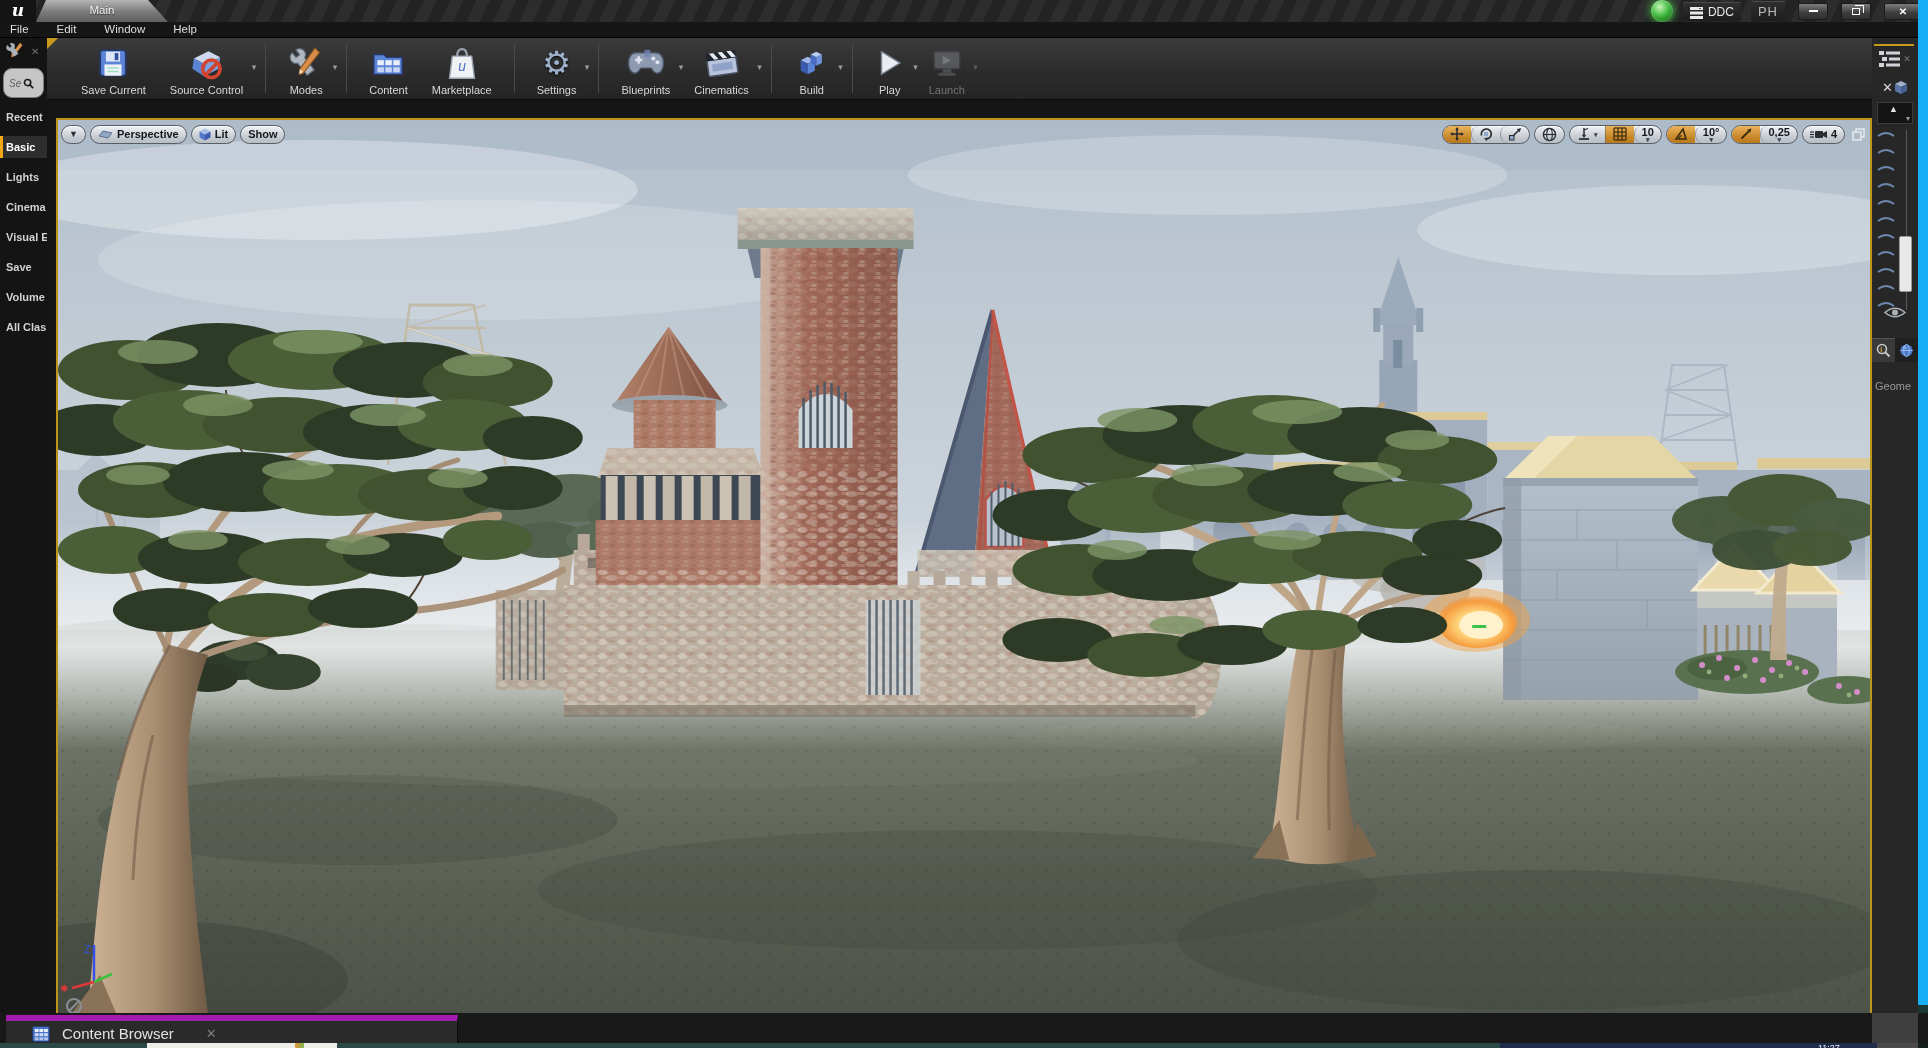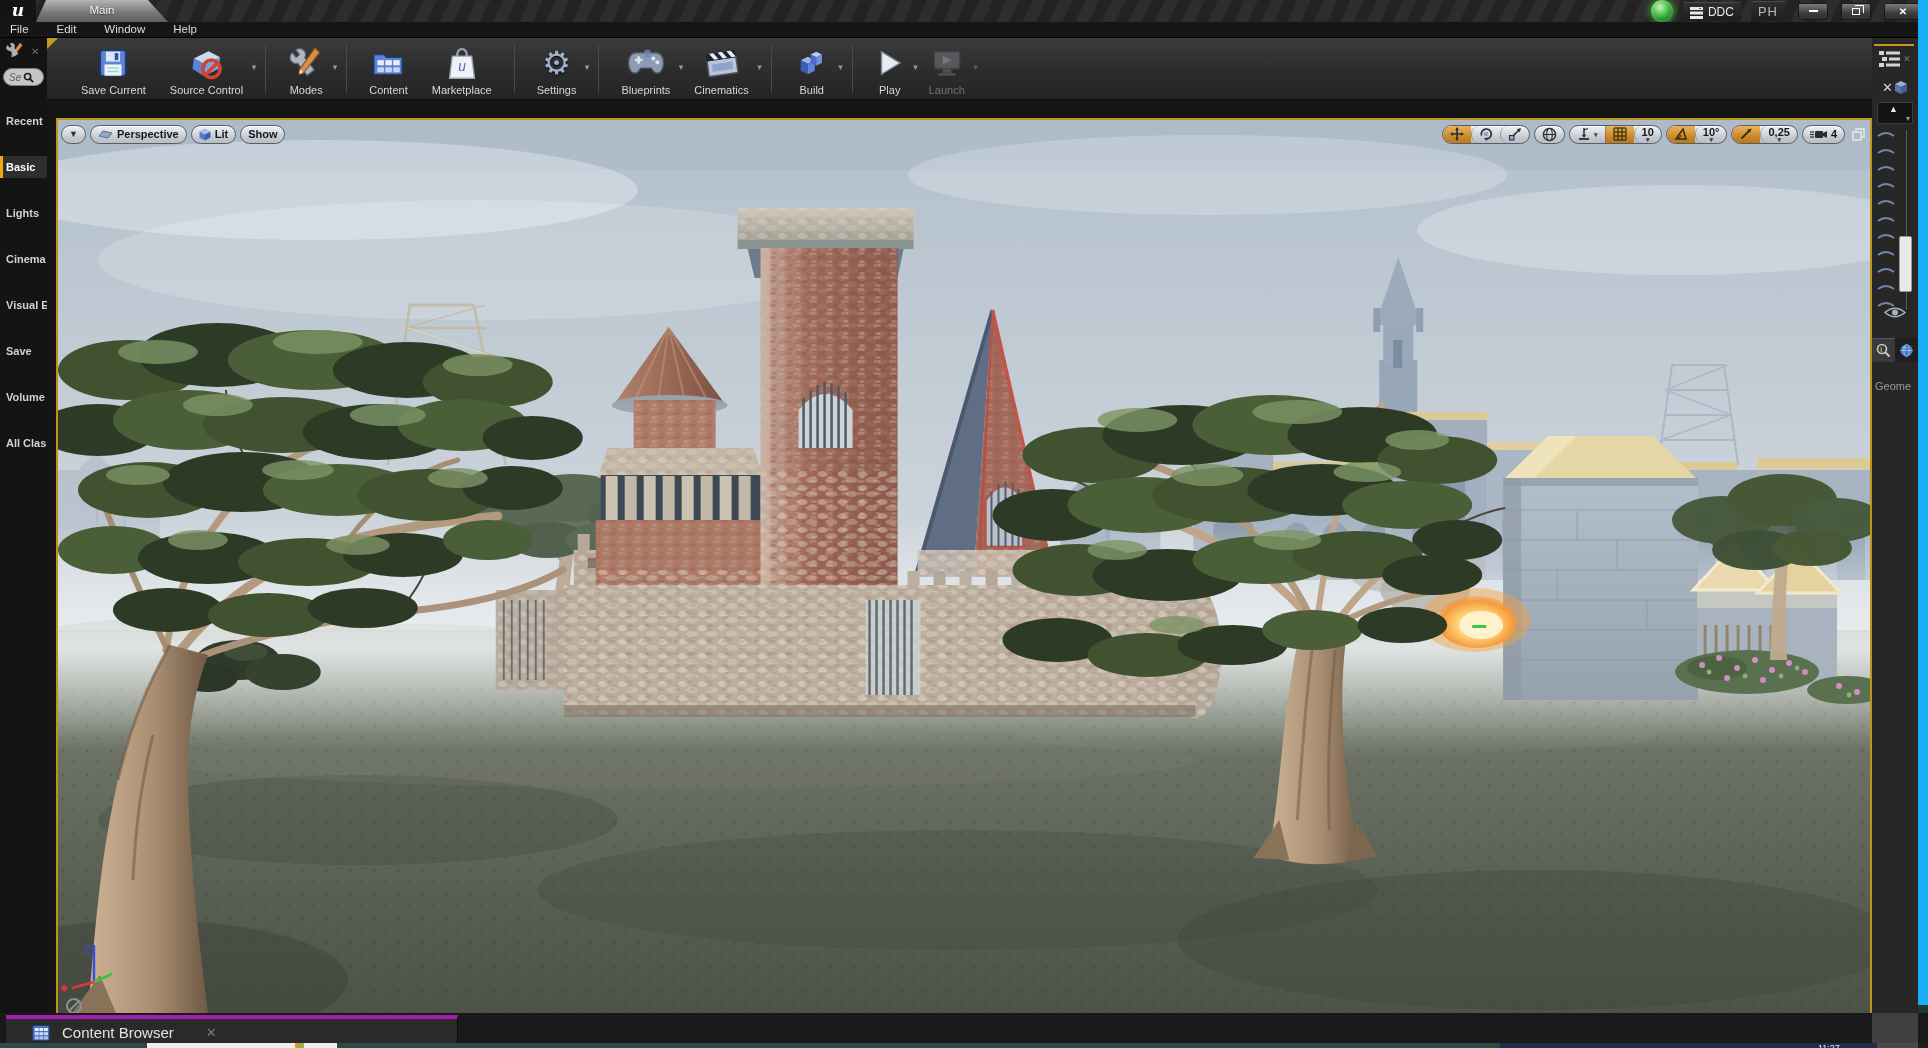--- a/index.html
+++ b/index.html
@@ -54,26 +54,26 @@
   .titem .icn { height:40px; display:flex; align-items:center; justify-content:center; }
   .titem .lbl { color:#d8d8d8; font-size:11px; margin-top:1px; white-space:nowrap;text-align:center; }
   .titem .caret { position:absolute; right:-1px; top:24px; color:#9a9a9a; font-size:9px; }
   .titem.disabled { opacity:.42; }
   .gear-glyph { font-size:32px; color:#9fb0cc; line-height:34px; text-shadow:0 1px 2px #000; }
 
   
   #left-rail { position:absolute; left:0; top:38px; width:47px; height:975px; background:#141414; }
   #modes-head { display:flex; align-items:center; padding:3px 2px 0 5px; gap:6px; }
   #modes-close { color:#6f6f6f; font-size:10px; }
-  #left-search { margin:7px 3px 4px 3px; width:41px; height:18px; background:#c6c6c6;
+  #left-search { margin:7px 3px 4px 3px; width:41px; height:30px; background:#c6c6c6;
     border:1px solid #7e7e7e; border-radius:9px; display:flex; align-items:center;
     padding:0 3px 0 5px; gap:2px;font-style:italic; }
   #left-search .ph { color:#5f5f5f; font-size:10px; }
   .rail-item { position:relative; height:22px; line-height:22px; color:#d2d2d2; font-size:11px;
-    font-weight:bold; padding-left:6px; margin-top:24px; white-space:nowrap; overflow:hidden; }
+    font-weight:bold; padding-left:6px; margin-top:8px; white-space:nowrap; overflow:hidden; }
   .rail-item.selected { background:#2e2e2e; color:#fff; }
   .rail-item.selected::before { content:""; position:absolute; left:0; top:0; bottom:0; width:3px;
     background:#f0a818; }
 
   
   #viewport { position:absolute; left:56px; top:118px; width:1816px; height:897px;
     border:2px solid #bd951a; background:#9aa4ac; }
   #scene { position:absolute; left:0; top:0; width:1812px; height:893px; display:block; }
 
   
@@ -108,21 +108,21 @@
   .rr-tab.sel { background:#3a3a3a; border-top:1px solid #555; }
   #rr-select { position:absolute; left:3px; top:342px; color:#9a9a9a; font-size:11px; white-space:nowrap; overflow:hidden; width:43px; }
 
   
   #edge-stripe { position:absolute; left:1918px; top:0; width:10px; height:1005px; background:#18aef7; }
   #edge-stripe2 { position:absolute; left:1918px; top:1005px; width:10px; height:38px; background:#1c3836; }
 
   
   #bottom-bar { position:absolute; left:0; top:1013px; width:1928px; height:30px; background:#191919; }
   #cb-tab { position:absolute; left:6px; top:2px; width:452px; height:31px; background:#2a2a2a;
-    border-top:4px solid #a21caf; border-right:1px solid #0c0c0c; display:flex; align-items:center;
+    border-top:6px solid #a21caf; border-right:1px solid #0c0c0c; display:flex; align-items:center;
     gap:10px; padding:0 10px 0 24px; }
   #cb-tab .lbl { color:#e2e2e2; font-size:15px; }
   #cb-tab .x { color:#7d7d7d; font-size:13px; margin-left:22px; }
   #rr-below { position:absolute; left:1872px; top:1013px; width:46px; height:30px; background:#3f3f3f; }
   #sliver { position:absolute; left:0; top:1043px; width:1928px; height:5px; background:#2b4a47; overflow:hidden; }
   #sliver .white { position:absolute; left:147px; top:0; width:190px; height:5px; background:#efeee6; }
   #sliver .appdot { position:absolute; left:295px; top:0px; width:9px; height:5px;
     background:linear-gradient(90deg,#e8913c,#7ab648); border-radius:1px; }
   #sliver .navy { position:absolute; left:1500px; top:0; width:377px; height:5px; background:#202c4e; }
   #sliver .clock { position:absolute; left:1818px; top:0px; color:#f0f0f0; font-size:9px; line-height:10px; }

